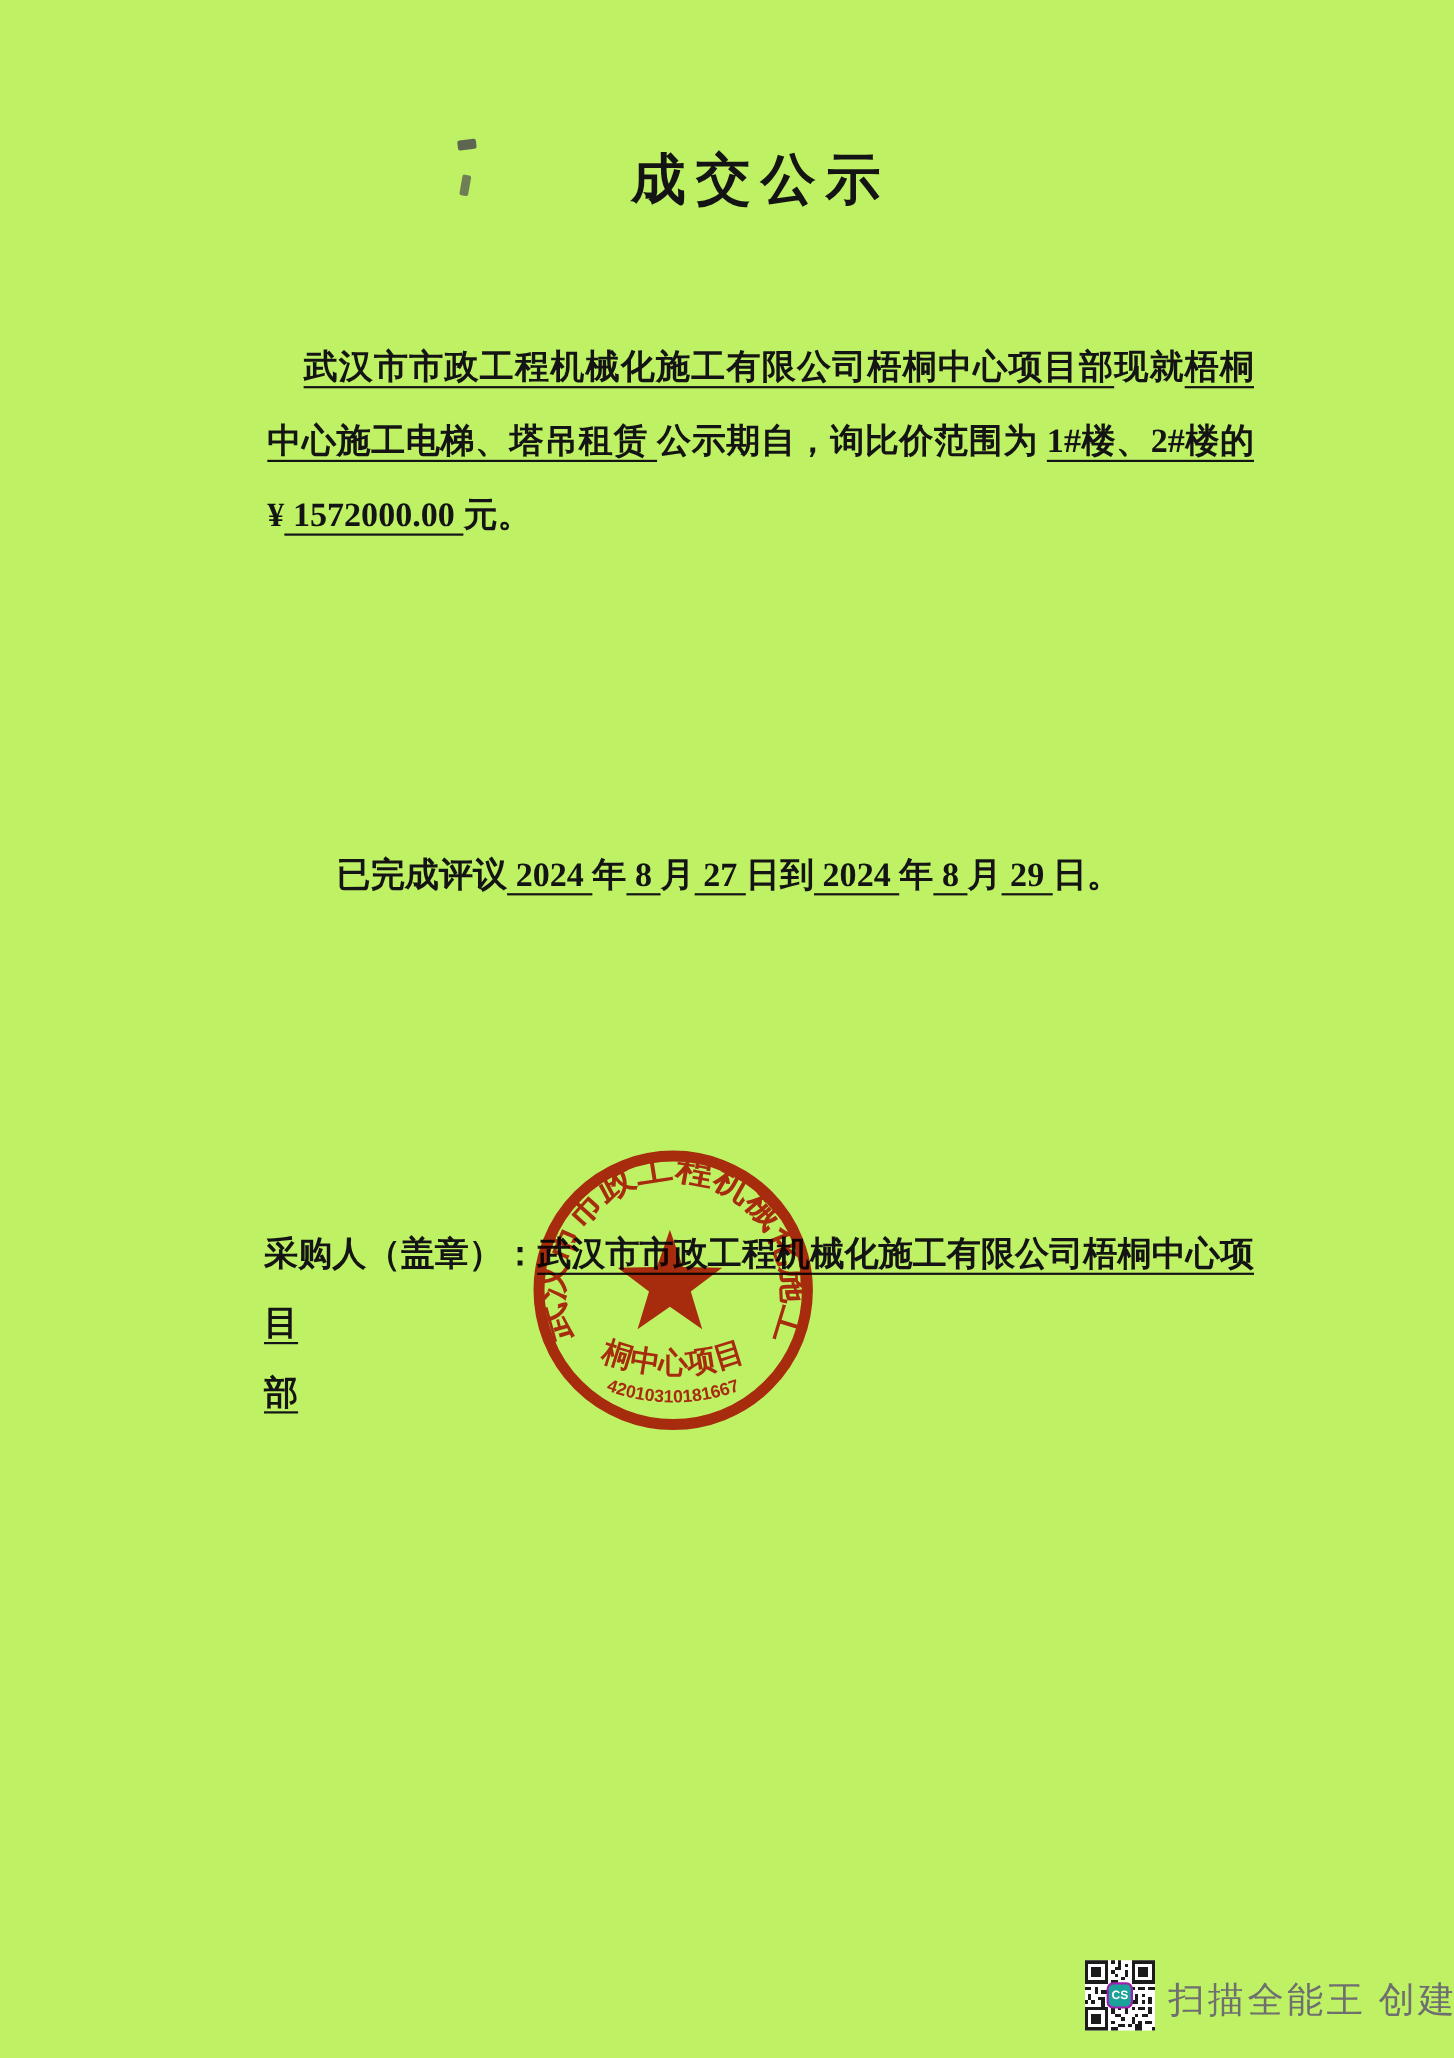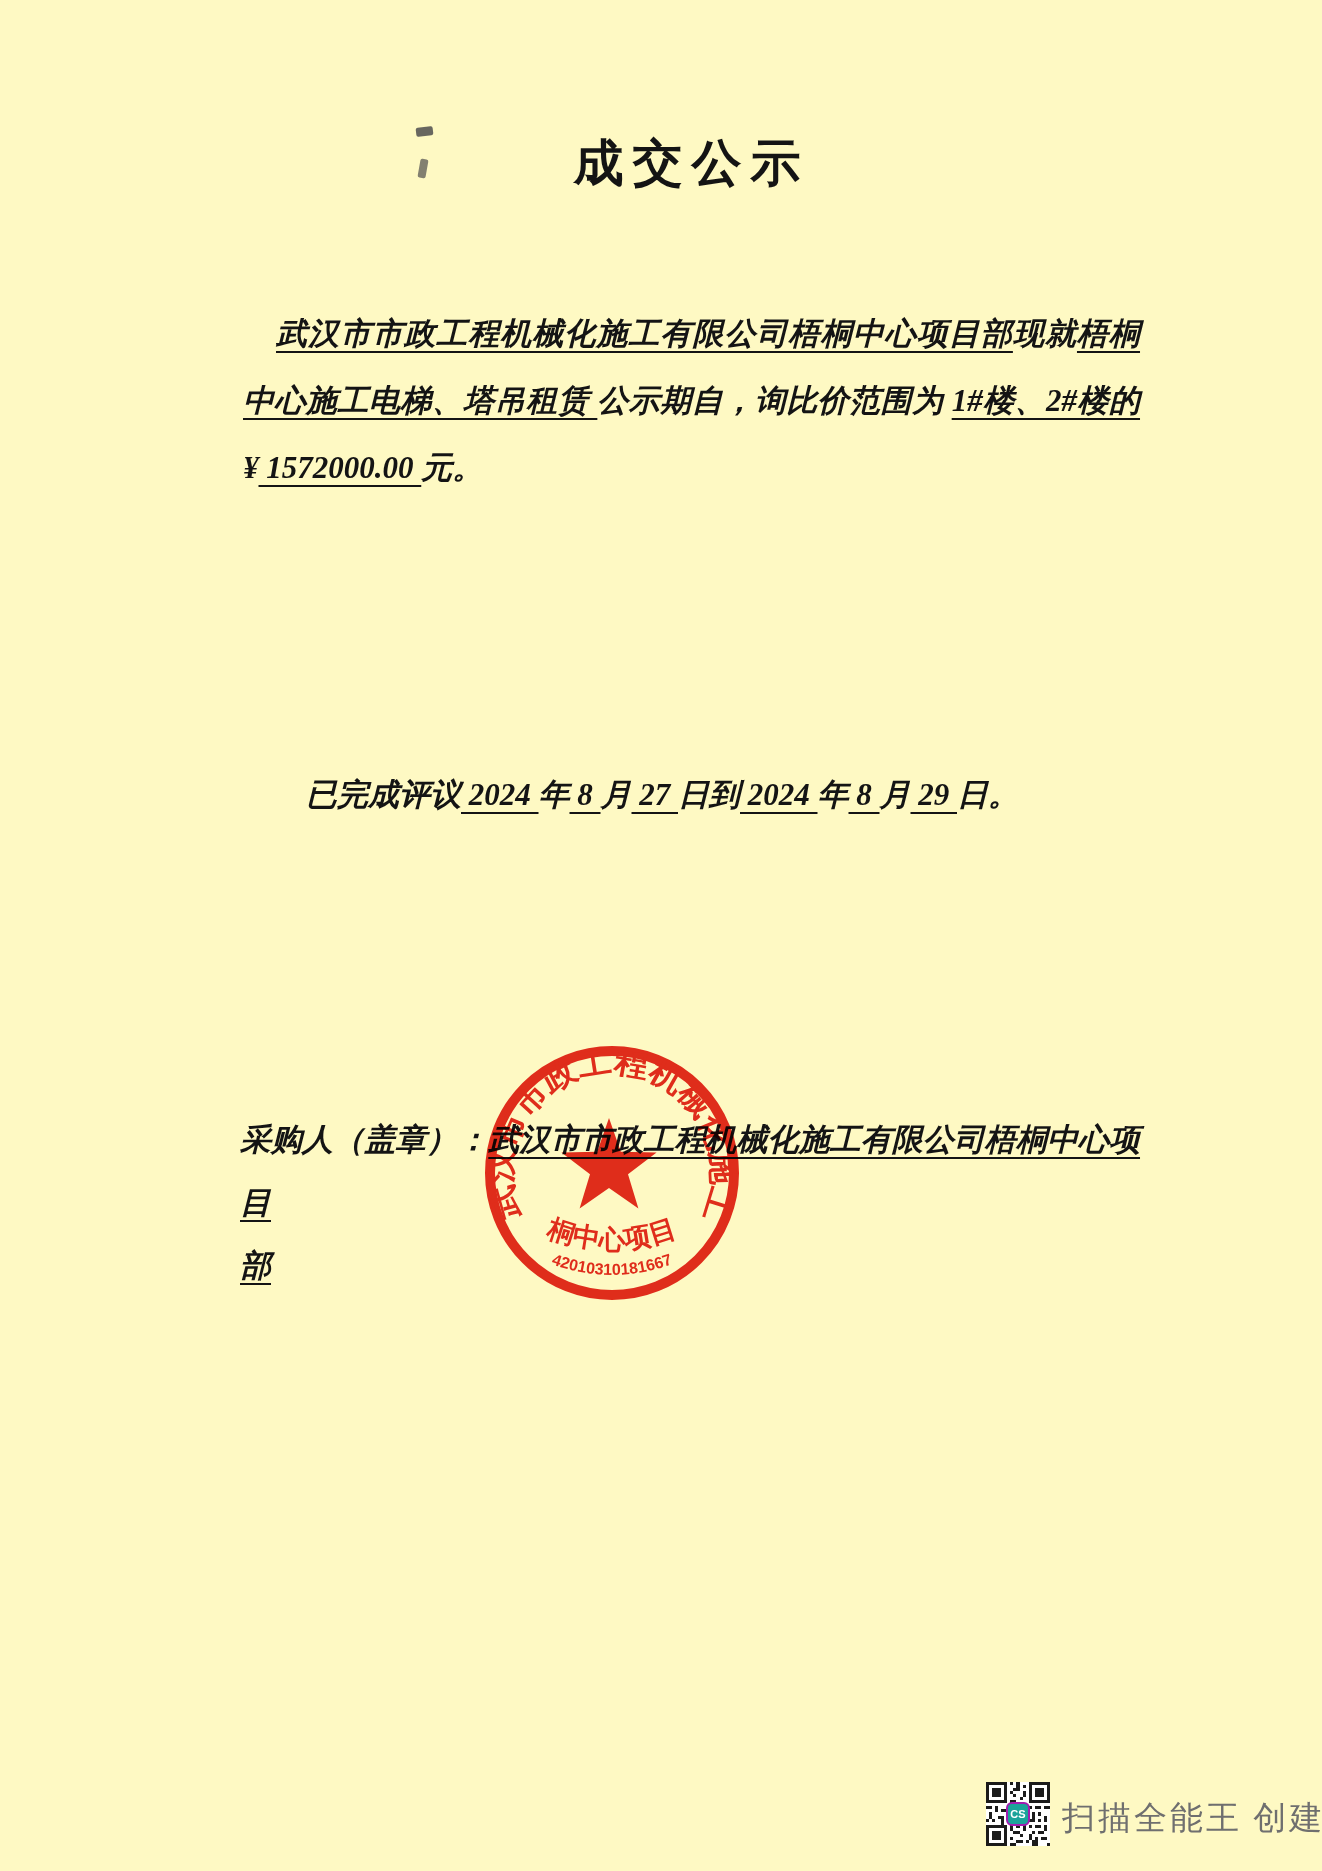--- a/index.html
+++ b/index.html
@@ -1,30 +1,30 @@
 <!DOCTYPE html>
 <html><head>
 <meta charset="utf-8">
 <style>
   html,body { margin:0; padding:0; background:#ffffff; }
   .page {
-    position:relative; width:1322px; height:1871px; background:#fef9c3;
+    position:relative; width:1322px; height:1871px; background:#bef264;
     font-family:"Liberation Serif","DejaVu Serif",serif; color:#141414; overflow:hidden;
   }
   .title {
     position:absolute; top:130px; left:243px; width:897px; margin:0;
     text-align:center; font-size:50px; font-weight:bold; letter-spacing:9px;
   }
   .para1 { position:absolute; top:300px; left:243px; width:897px;
     font-size:31px; line-height:67px; font-weight:bold; }
   .notice { position:absolute; top:764px; left:243px; width:897px;
     font-size:31px; line-height:62px; font-weight:bold; text-indent:63px; }
   .sig { position:absolute; top:1108px; left:240px; width:900px;
     font-size:31px; line-height:63px; font-weight:bold; }
-  .line { white-space:pre-wrap;font-style:italic; }
+  .line { white-space:pre-wrap; }
   .fill { text-align:justify; text-align-last:justify; }
   .indent { text-indent:33px; }
   .u { text-decoration:underline; text-decoration-thickness:2px; text-underline-offset:7px; }
   .stamp { position:absolute; left:477px; top:1038px; width:270px; height:270px;
     mix-blend-mode:multiply; opacity:0.95; }
   .artifact { position:absolute; background:#4d4d4d; border-radius:2px; }
   .a1 { left:416px; top:127px; width:17px; height:9px; transform:rotate(-7deg); opacity:.85; }
   .a2 { left:419px; top:159px; width:8px; height:19px; transform:rotate(10deg); opacity:.7; }
   .qr { position:absolute; left:986px; top:1782px; width:64px; height:64px; }
   .qr-badge {

